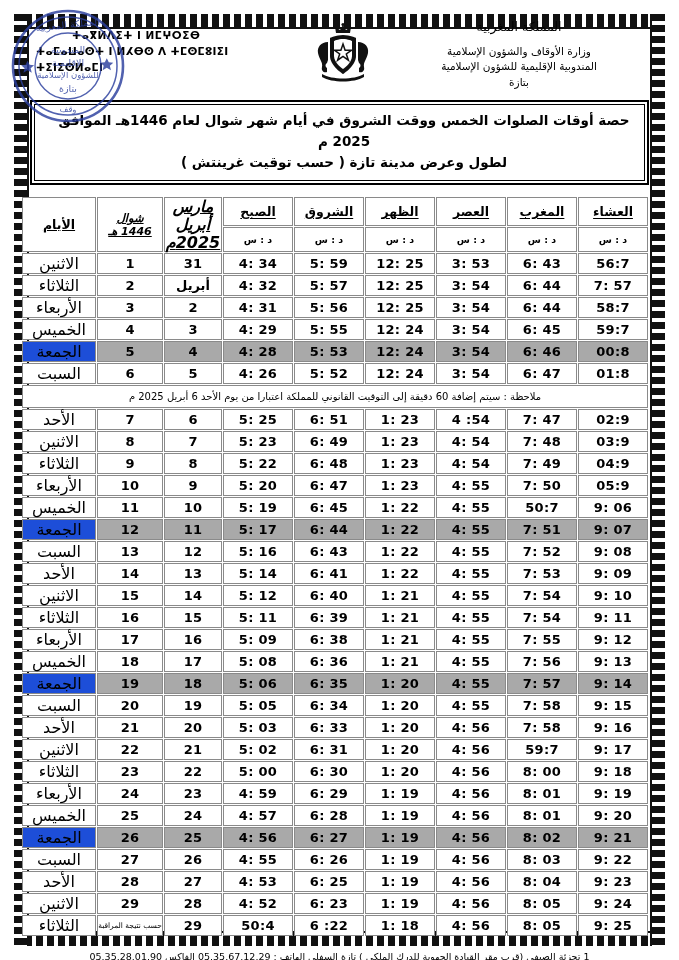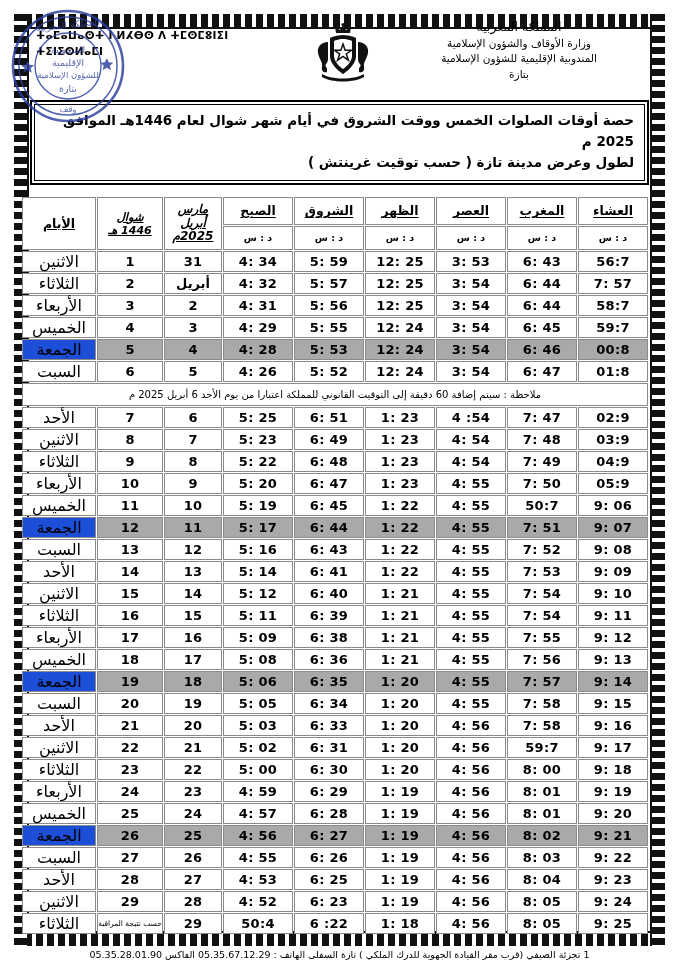--- a/index.html
+++ b/index.html
@@ -64,21 +64,21 @@
   }
   .ministry {
     text-align: center;
     font-family: "DejaVu Sans", sans-serif;
     color: #000;
     line-height: 1.45;
     margin-right: 10px;
     width: 240px;
   }
   .ministry .l1 { font-size: 12.5px; font-weight: 500; }
-  .ministry .l2 { font-size: 10.5px; }
+  .ministry .l2 { font-size: 10.5px; margin-top: 8px; }
   .ministry .l3 { font-size: 10.5px; }
   .ministry .l4 { font-size: 10.5px; }
 
   .emblem { width: 78px; text-align: center; padding-top: 4px; }
   .emblem svg { display: block; margin: 0 auto; }
 
   .tifinagh {
     direction: ltr;
     text-align: left;
     width: 250px;
@@ -103,21 +103,21 @@
 
   
   .titlebox {
     margin-top: 2px;
     border: 2px solid #000;
     padding: 2px;
   }
   .titlebox-inner {
     border: 1px solid #000;
     padding: 5px 10px 7px 19px;
-    text-align: right;
+    text-align: center;
   }
   .titlebox-inner .tline {
     font-size: 13.5px;
     font-weight: bold;
     color: #000;
     line-height: 1.55;
     letter-spacing: .2px;
   }
 
   
@@ -155,21 +155,21 @@
     font-weight: bold;
   }
   th.days-head {
     font-size: 12.5px;
     font-weight: bold;
   }
   th.hij-head .hj-top { font-size: 11.5px; font-style: italic; font-weight: bold;
                         text-decoration: underline; }
   th.hij-head .hj-bot { font-size: 11px; font-style: italic; font-weight: bold;
                         text-decoration: underline; }
-  th.greg-head div { font-size: 12px; font-style: italic; font-weight: bold;
+  th.greg-head div { font-size: 16px; font-style: italic; font-weight: bold;
                      line-height: 1.12; text-decoration: underline; }
 
   tbody td { height: 19px; }
   td.num {
     font-size: 13px;
     font-weight: bold;
     font-family: "DejaVu Sans", sans-serif;
     letter-spacing: .2px;
   }
   td.daycell {
@@ -249,20 +249,21 @@
           <path d="M33 22 L35.1 28.2 L41.6 28.2 L36.3 32 L38.4 38.2 L33 34.4 L27.6 38.2 L29.7 32 L24.4 28.2 L30.9 28.2 Z" fill="none" stroke="#111" stroke-width="1.5"></path>
 
           <path d="M18 20 C11 20 7 25 8 31 C9 37 13 40 12 45 C11 49 14 51 17 50 L17 46 C15 45 15 42 17 41 L18 38 L18 20 Z" fill="#111"></path>
           <path d="M48 20 C55 20 59 25 58 31 C57 37 53 40 54 45 C55 49 52 51 49 50 L49 46 C51 45 51 42 49 41 L48 38 L48 20 Z" fill="#111"></path>
 
           <path d="M12 52 C22 58 44 58 54 52 L54 55 C44 61 22 61 12 55 Z" fill="#111"></path>
         </svg>
       </div>
 
       <div class="tifinagh">
+        <div class="t1">ⵜⴰⴳⵍⴷⵉⵜ ⵏ ⵍⵎⵖⵔⵉⴱ</div>
         <div class="t2">ⵜⴰⵎⴰⵡⴰⵙⵜ ⵏ ⵍⵃⴱⵙ ⴷ ⵜⵎⵙⵎⵓⵏⵉⵏ ⵜⵉⵏⵉⵙⵍⴰⵎⵏ</div>
       </div>
 
       <div class="stamp">
         <svg width="128" height="128" viewBox="0 0 128 128" aria-hidden="true">
           <g stroke="#2b3f9e" fill="none">
             <circle cx="62" cy="60" r="55" stroke-width="2.6"></circle>
             <circle cx="62" cy="60" r="49" stroke-width="1.5"></circle>
             <circle cx="62" cy="60" r="33" stroke-width="1.4"></circle>
           </g>

